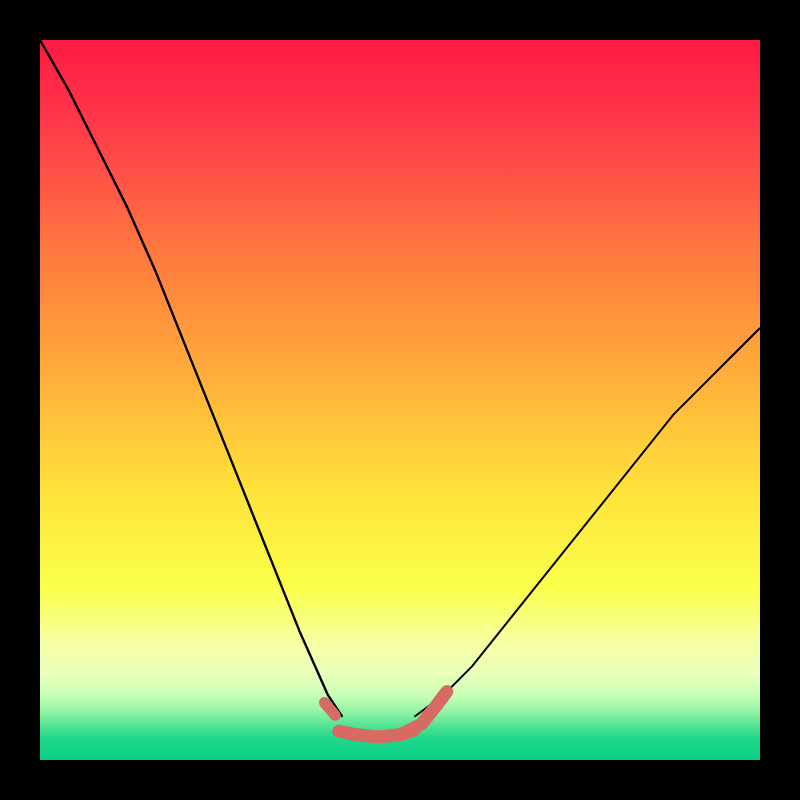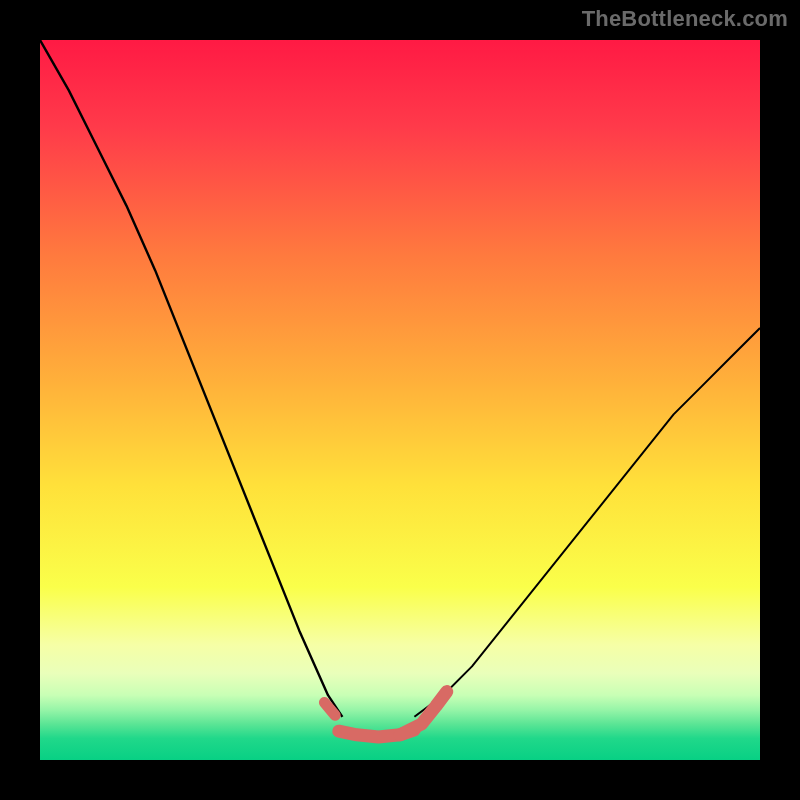--- a/index.html
+++ b/index.html
@@ -45,21 +45,20 @@
     font-size: 22px;
     font-weight: 600;
     color: #6a6a6a;
     letter-spacing: 0.2px;
   }
 </style>
 </head>
 <body>
 
 <div class="frame">
-  <div class="watermark">TheBottleneck.com</div>
   <div class="plot-area">
     <svg class="gradient" viewBox="0 0 720 720" preserveAspectRatio="none">
       <defs>
         <linearGradient id="bg" x1="0" y1="0" x2="0" y2="1">
             <stop offset="0%" stop-color="#ff1a44"></stop>
             <stop offset="12%" stop-color="#ff3a4a"></stop>
             <stop offset="30%" stop-color="#ff7a3e"></stop>
             <stop offset="48%" stop-color="#ffb23a"></stop>
             <stop offset="62%" stop-color="#ffe13a"></stop>
             <stop offset="76%" stop-color="#faff4a"></stop>

